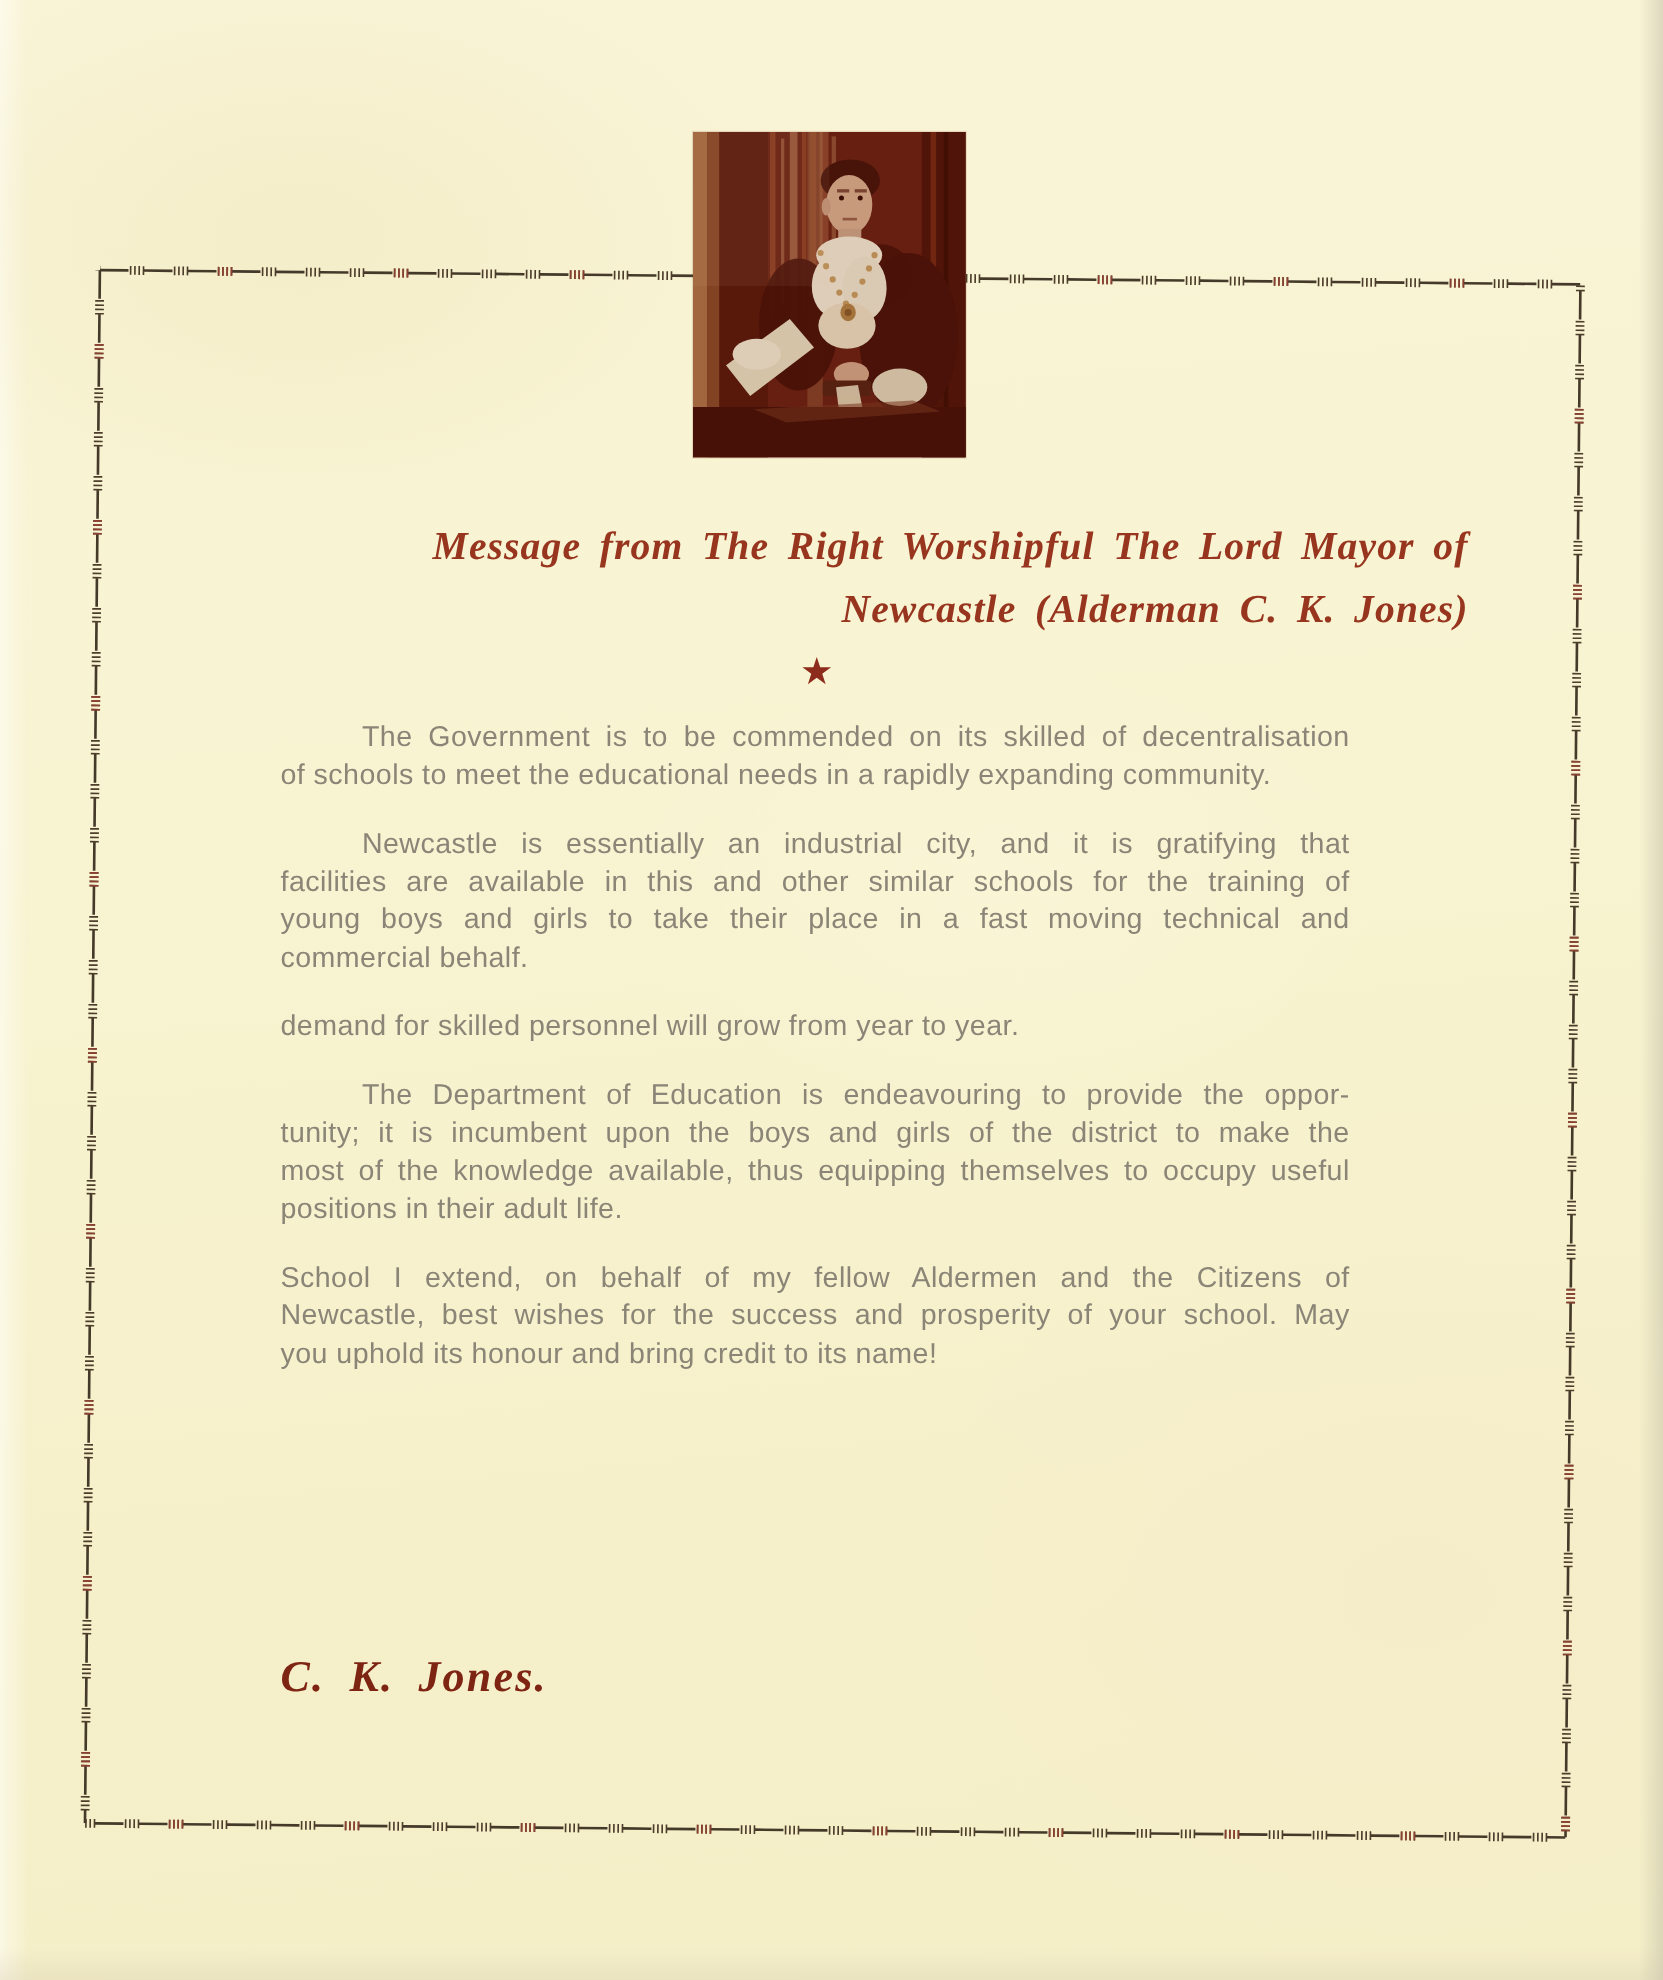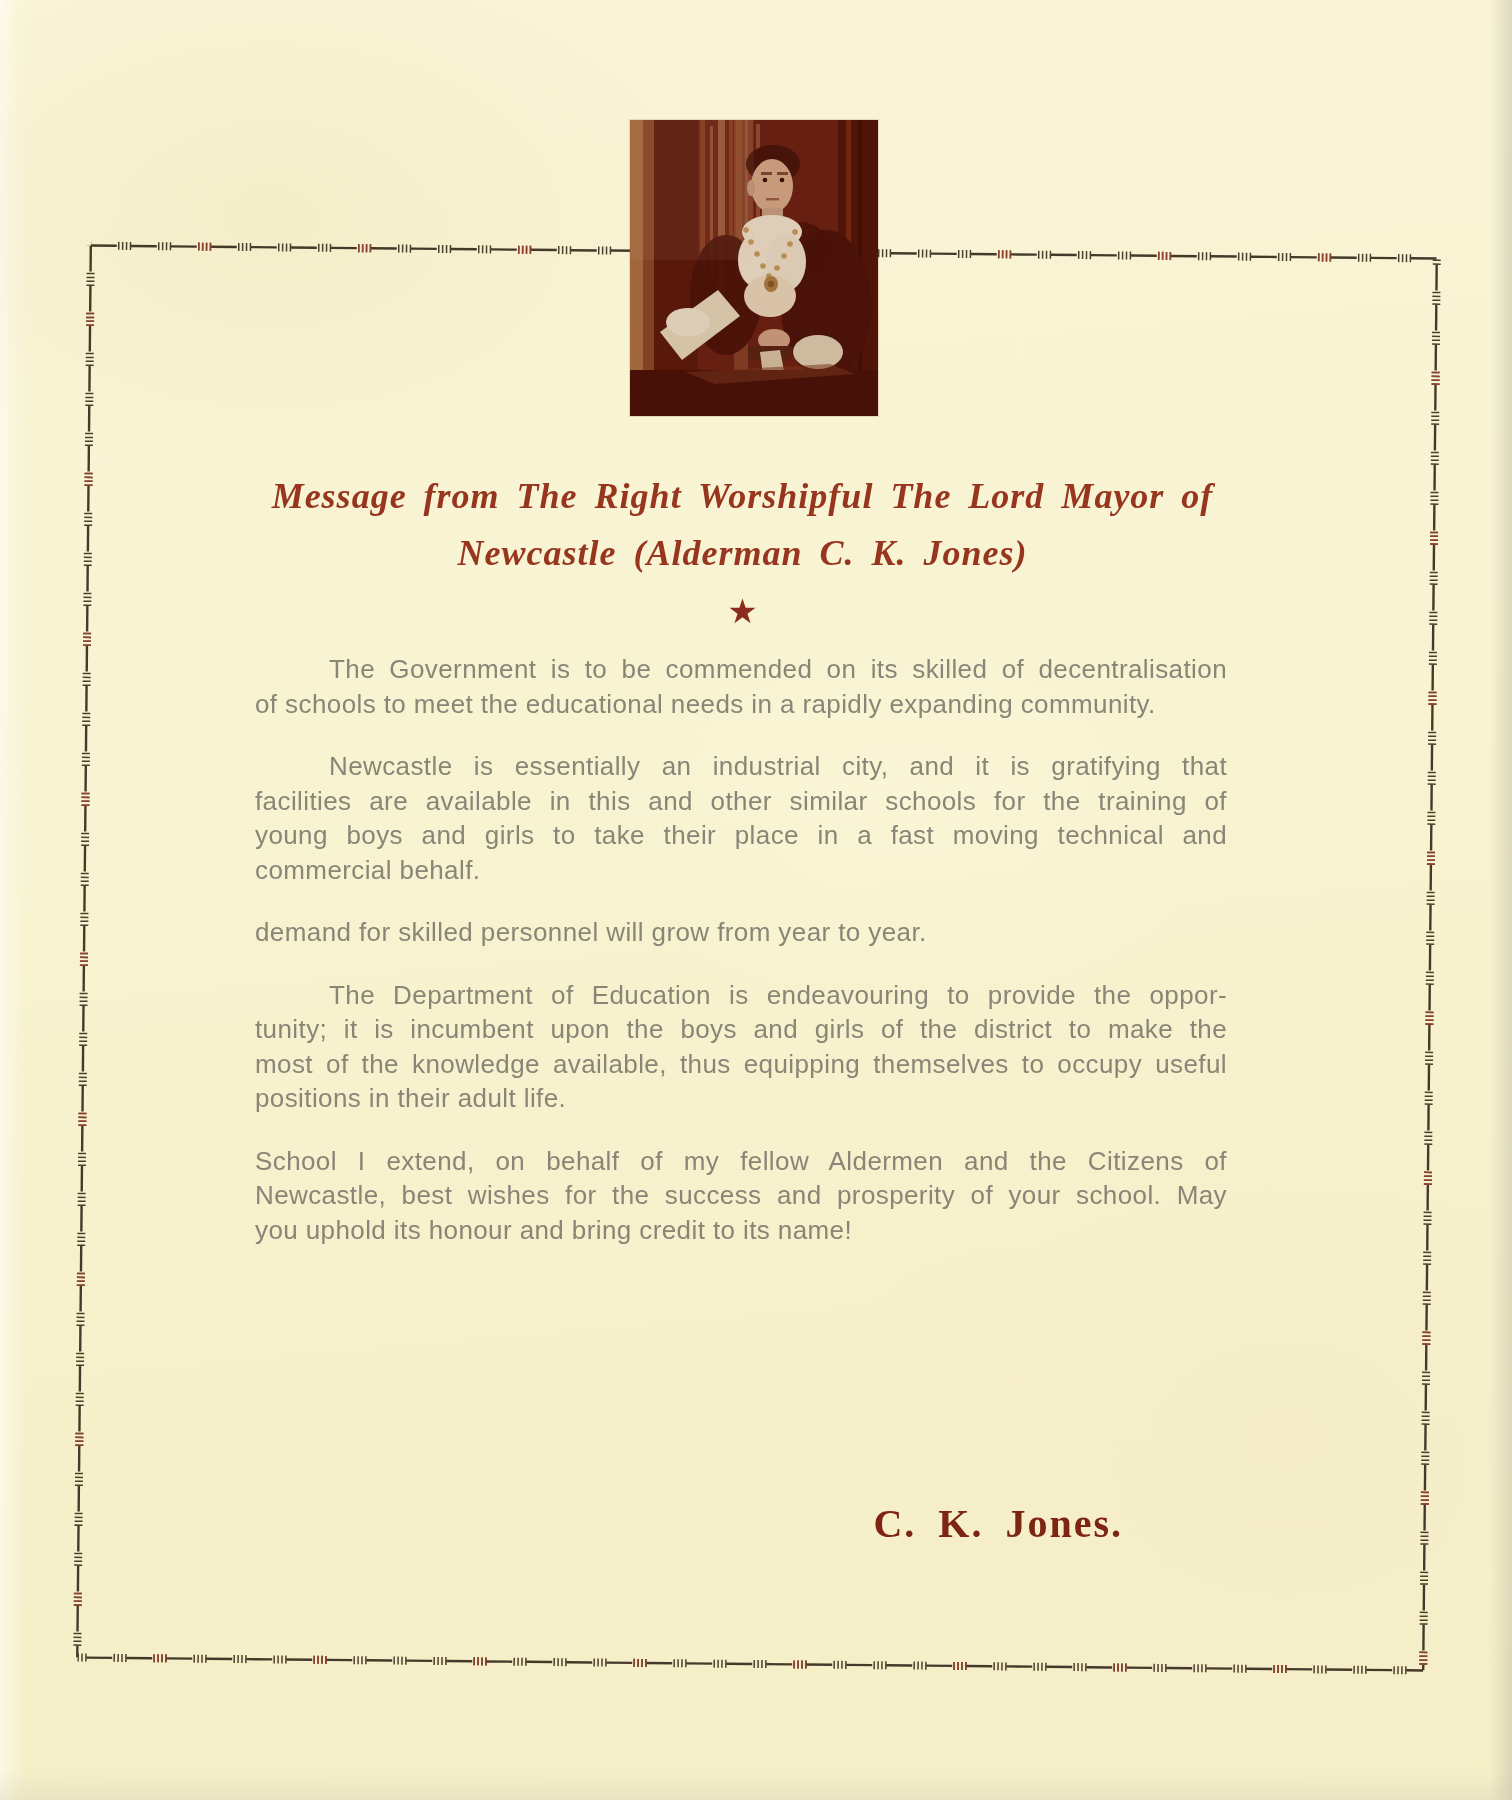--- a/index.html
+++ b/index.html
@@ -27,36 +27,36 @@
   .side-right{right:-7px;top:0;}
 
   
   .photo{position:absolute;left:630px;top:120px;width:248px;height:296px;z-index:5;
     box-shadow:0 0 0 1px rgba(120,60,30,.15);}
   .photo svg{display:block;width:100%;height:100%;}
 
   
   .title{position:absolute;left:150px;top:468px;width:1185px;z-index:6;
     font-family:"Liberation Serif", serif;font-style:italic;font-weight:bold;
-    color:#97351f;font-size:36px;line-height:57px;text-align:center;
+    color:#97351f;font-size:36px;line-height:57px;text-align:right;
     letter-spacing:1px;word-spacing:7px;}
   .star{position:absolute;left:150px;top:594px;width:1185px;text-align:center;
     color:#8d2c1c;font-size:34px;line-height:34px;z-index:6;}
 
   
   .message{position:absolute;left:255px;top:652px;width:972px;z-index:6;
     color:#8a8577;font-size:26px;line-height:34.5px;letter-spacing:.4px;}
   .message p{margin:0 0 28px 0;}
   .message .line{display:block;text-align:justify;text-align-last:justify;}
   .message .line.first{text-indent:74px;}
   .message .line.last{text-align-last:left;}
 
   
-  .signature{position:absolute;left:255px;top:1500px;width:868px;text-align:right;
-    font-family:"Liberation Serif", serif;font-weight:bold;
+  .signature{position:absolute;left:255px;top:1500px;width:868px;
+    font-family:"Liberation Serif", serif;font-style:italic;font-weight:bold;
     color:#7d2413;font-size:40px;letter-spacing:2px;word-spacing:10px;z-index:6;}
 
   
   .mottle{position:absolute;inset:0;pointer-events:none;
     background:
       radial-gradient(620px 380px at 18% 12%,rgba(235,225,180,.35),rgba(235,225,180,0) 70%),
       radial-gradient(700px 500px at 85% 80%,rgba(242,230,200,.30),rgba(242,230,200,0) 70%),
       radial-gradient(500px 300px at 60% 45%,rgba(255,252,230,.25),rgba(255,252,230,0) 70%);}
 </style>
 </head>

